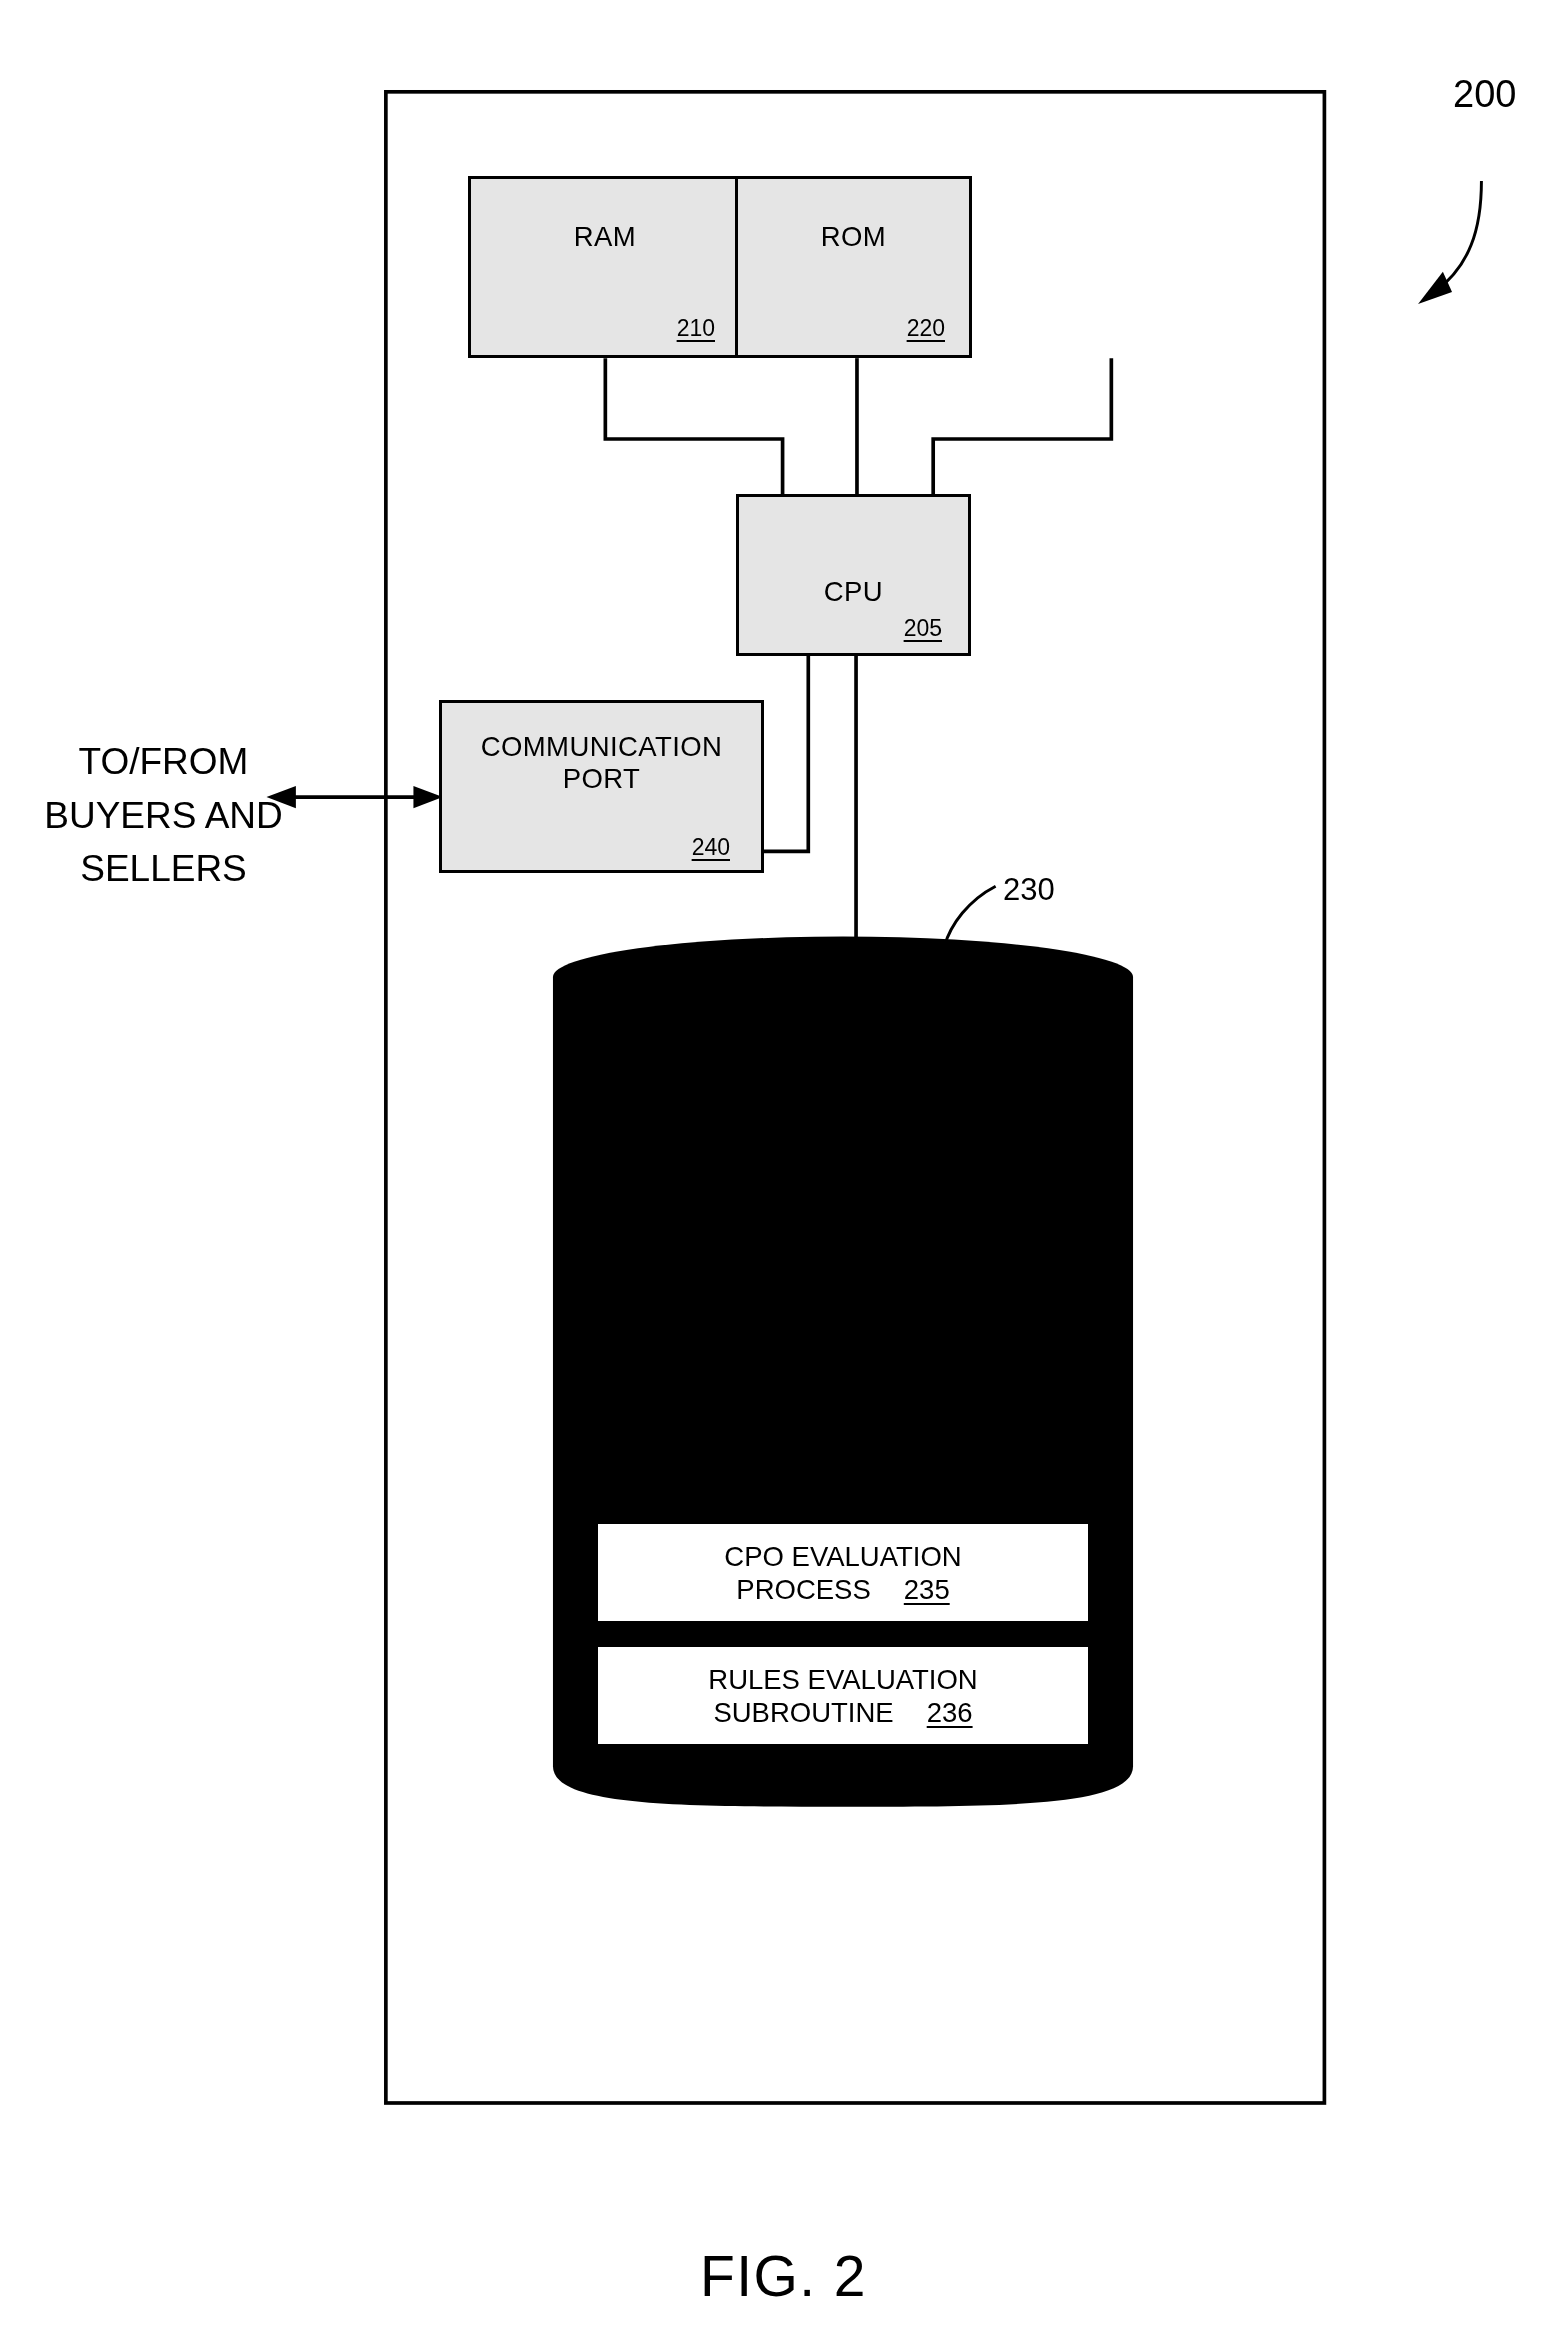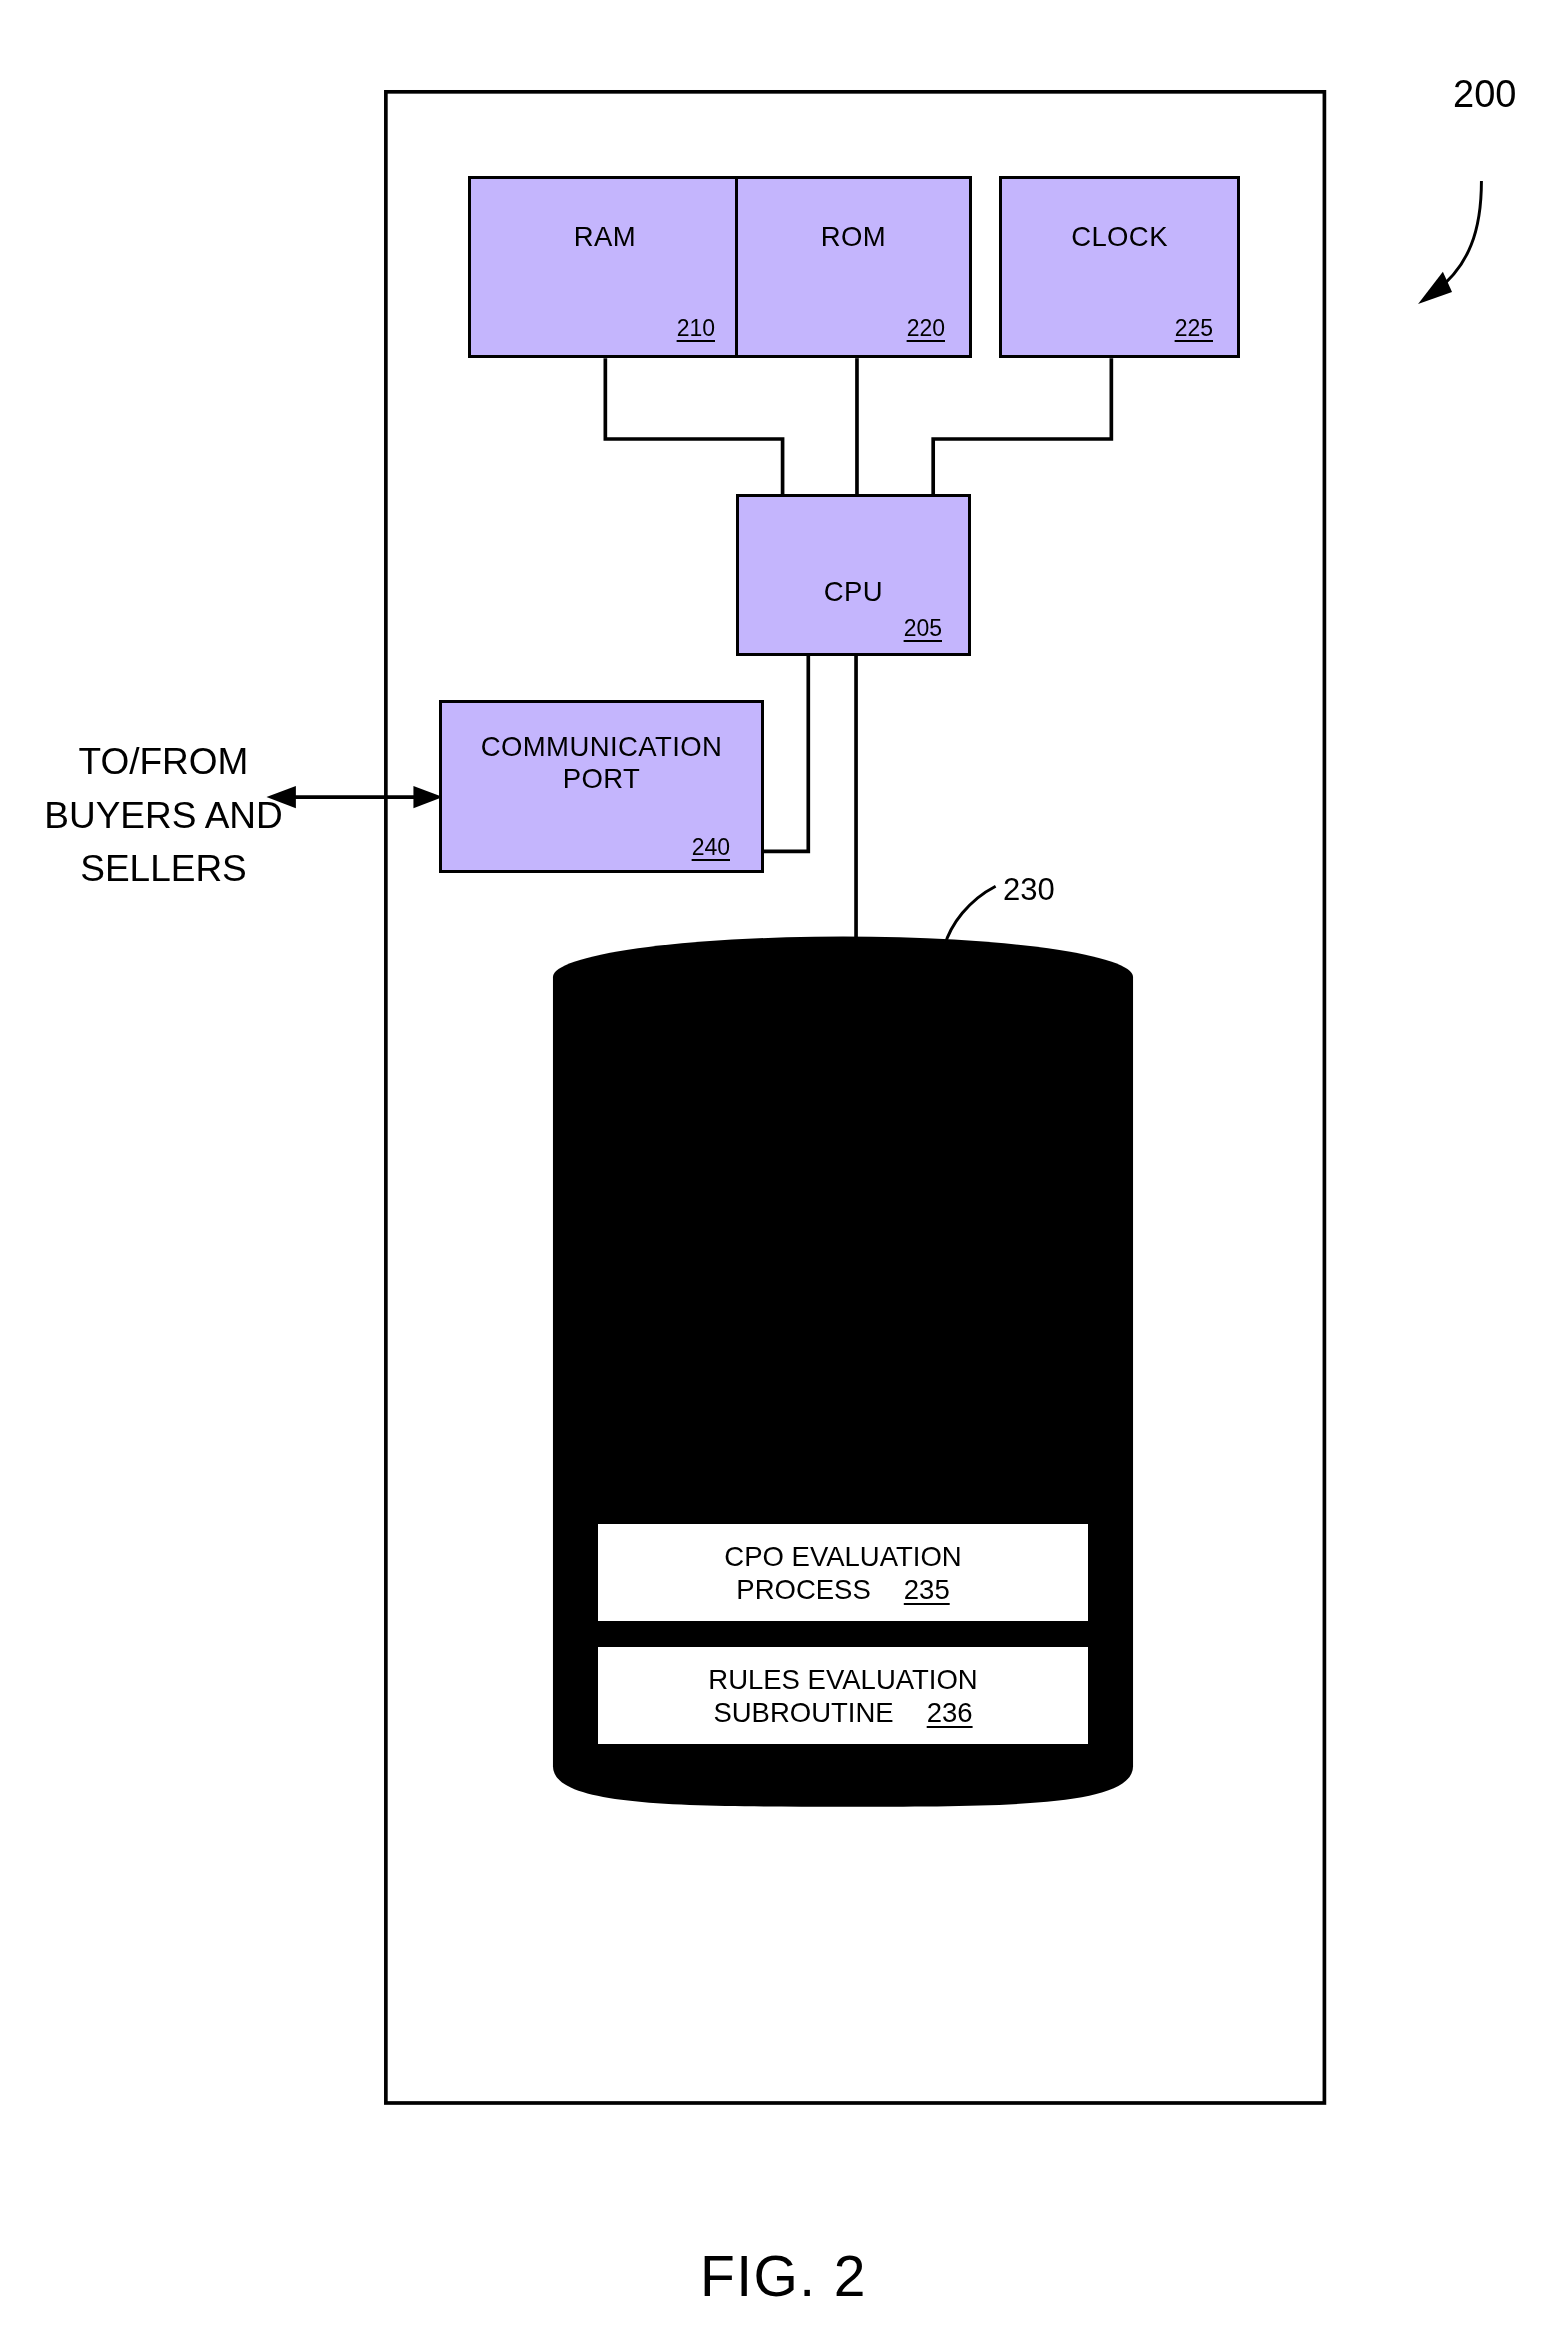--- a/index.html
+++ b/index.html
@@ -46,21 +46,21 @@
   #line-layer .fillblack {
     fill: #000000;
     stroke: none;
   }
 
   
   .node {
     position: absolute;
     box-sizing: border-box;
     border: 3.7px solid #000000;
-    background: #c4b5fd;
+    background: #e5e5e5;
     display: flex;
     flex-direction: column;
     align-items: center;
     justify-content: center;
     text-align: center;
   }
   .node .node-title {
     font-size: 27.5px;
     letter-spacing: 0.4px;
     line-height: 1.18;
@@ -257,24 +257,20 @@
   <div class="node boxy" style="left:468px; top:176px; width:274px; height:182px;">
     <div class="node-title">RAM</div>
     <div class="node-ref">210</div>
   </div>
 
   <div class="node boxy" style="left:735px; top:176px; width:237px; height:182px;">
     <div class="node-title">ROM</div>
     <div class="node-ref">220</div>
   </div>
 
-  <div class="node boxy" style="left:999px; top:176px; width:241px; height:182px;">
-    <div class="node-title">CLOCK</div>
-    <div class="node-ref">225</div>
-  </div>
 
   <div class="node cpu" style="left:736px; top:494px; width:235px; height:162px;">
     <div class="node-title">CPU</div>
     <div class="node-ref">205</div>
   </div>
 
   <div class="node commport" style="left:439px; top:700px; width:325px; height:173px;">
     <div class="node-title">COMMUNICATION</div>
     <div class="node-title">PORT</div>
     <div class="node-ref">240</div>

